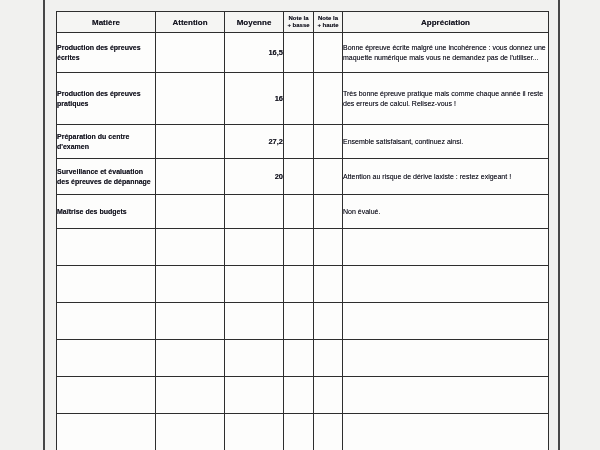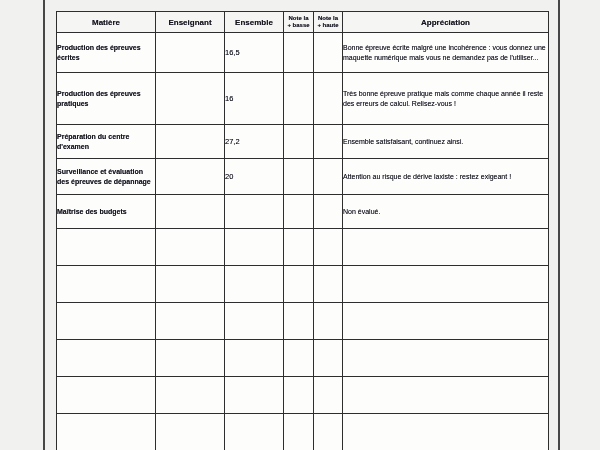--- a/index.html
+++ b/index.html
@@ -48,23 +48,23 @@
   }
   td.matiere {
     font-weight: bold;
     font-size: 7px;
     line-height: 1.3;
     padding: 2px 3px 2px 5px;
     vertical-align: middle;
     text-align: left;
   }
   td.moyenne {
-    font-weight: normal;
+    font-weight: bold;
     font-size: 7.5px;
-    text-align: left;
+    text-align: right;
     vertical-align: middle;
   }
   td.plain { vertical-align: middle; }
   td.appreciation {
     font-size: 7px;
     line-height: 1.32;
     padding: 3px 4px 3px 5px;
     vertical-align: middle;
     text-align: left;
   }
@@ -86,22 +86,22 @@
     <col style="width:99px">
     <col style="width:69px">
     <col style="width:59px">
     <col style="width:30px">
     <col style="width:29px">
     <col style="width:206px">
   </colgroup>
   <thead>
     <tr class="header-row">
       <th>Matière</th>
-      <th>Enseignant</th>
-      <th>Ensemble</th>
+      <th>Attention</th>
+      <th>Moyenne</th>
       <th class="small-head">
         <span>Note la</span><br>
         <span>+ basse</span>
       </th>
       <th class="small-head">
         <span>Note la</span><br>
         <span>+ haute</span>
       </th>
       <th>Appréciation</th>
     </tr>

